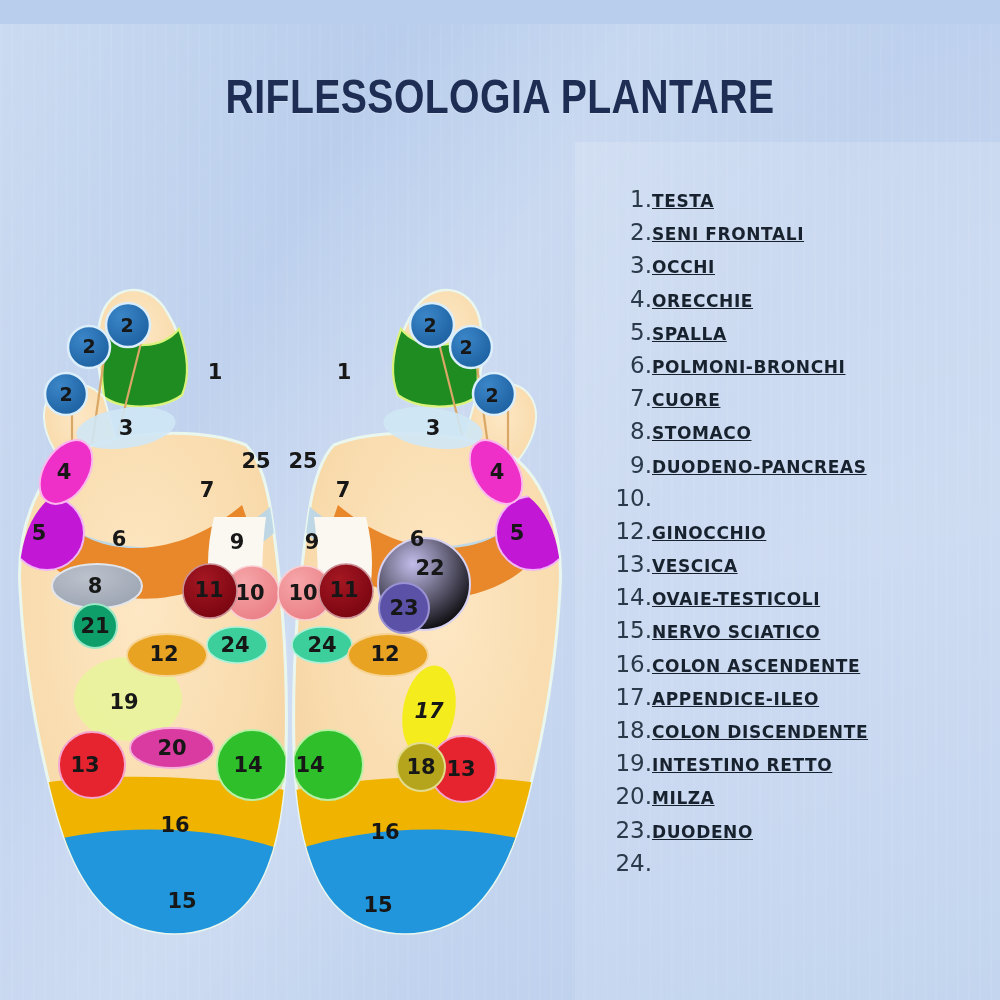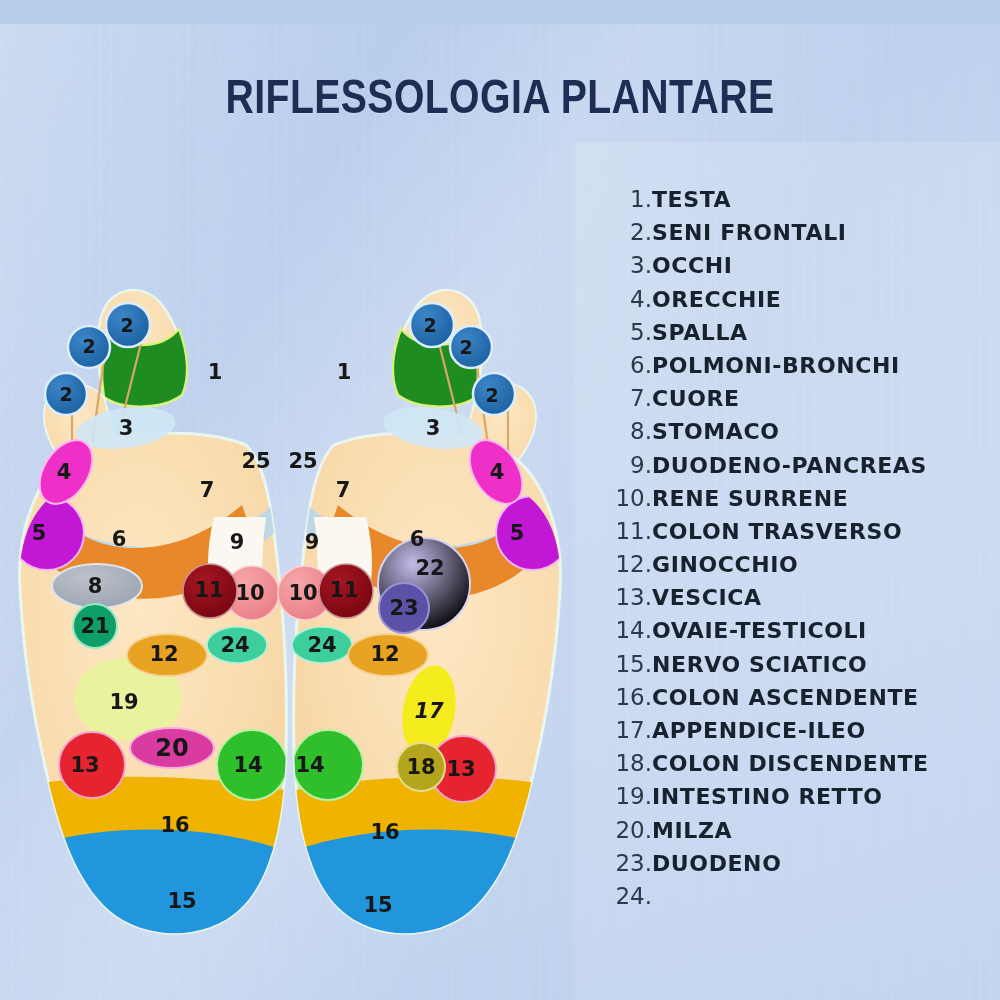--- a/index.html
+++ b/index.html
@@ -47,22 +47,23 @@
   .leg-row{
     display:flex;align-items:baseline;
     height:33.2px;
   }
   .leg-num{
     width:52px;text-align:right;
     font-size:23px;color:#2b3a4a;font-weight:400;
     font-family:"DejaVu Sans",sans-serif;
   }
   .leg-label{
-    font-size:22px;font-weight:bold;color:#17222e;letter-spacing:.6px;
+    font-size:17px;font-weight:bold;color:#17222e;letter-spacing:.6px;
     font-family:"DejaVu Sans",sans-serif;
+    text-decoration:underline;
   }
 
   
   #feet{position:absolute;left:0;top:235px;width:580px;height:680px;}
   .num{
     position:absolute;font-family:"DejaVu Sans",sans-serif;
     font-weight:bold;color:#171717;
     transform:translate(-50%,-50%);
     pointer-events:none;white-space:nowrap;
   }
@@ -276,21 +277,21 @@
         <div class="num" style="left: 209px; top: 331px; font-size: 21px;">11</div>
         <div class="num" style="left: 344px; top: 331px; font-size: 21px;">11</div>
         <div class="num" style="left: 95px; top: 367px; font-size: 21px;">21</div>
         <div class="num" style="left: 430px; top: 309px; font-size: 21px;">22</div>
         <div class="num" style="left: 404px; top: 349px; font-size: 21px;">23</div>
         <div class="num" style="left: 235px; top: 386px; font-size: 21px;">24</div>
         <div class="num" style="left: 322px; top: 386px; font-size: 21px;">24</div>
         <div class="num" style="left: 164px; top: 395px; font-size: 21px;">12</div>
         <div class="num" style="left: 385px; top: 395px; font-size: 21px;">12</div>
         <div class="num" style="left: 124px; top: 443px; font-size: 21px;">19</div>
-        <div class="num" style="left: 172px; top: 489px; font-size: 24px;">20</div>
+        <div class="num" style="left: 172px; top: 489px; font-size: 21px;">20</div>
         <div class="num" style="left: 85px; top: 506px; font-size: 21px;">13</div>
         <div class="num" style="left: 461px; top: 510px; font-size: 21px;">13</div>
         <div class="num" style="left: 429px; top: 452px; font-size: 21px; font-style: italic;">17</div>
         <div class="num" style="left: 421px; top: 508px; font-size: 21px;">18</div>
         <div class="num" style="left: 248px; top: 506px; font-size: 21px;">14</div>
         <div class="num" style="left: 310px; top: 506px; font-size: 21px;">14</div>
         <div class="num" style="left: 175px; top: 566px; font-size: 21px;">16</div>
         <div class="num" style="left: 385px; top: 573px; font-size: 21px;">16</div>
         <div class="num" style="left: 182px; top: 642px; font-size: 21px;">15</div>
         <div class="num" style="left: 378px; top: 646px; font-size: 21px;">15</div>
@@ -329,25 +330,20 @@
       <div class="leg-row">
         <span class="leg-num">8.</span>
         <span class="leg-label">STOMACO</span>
       </div>
       <div class="leg-row">
         <span class="leg-num">9.</span>
         <span class="leg-label">DUODENO-PANCREAS</span>
       </div>
       <div class="leg-row">
         <span class="leg-num">10.</span>
-        <span class="leg-label">RENE SURRENE</span>
-      </div>
-      <div class="leg-row">
-        <span class="leg-num">11.</span>
-        <span class="leg-label">COLON TRASVERSO</span>
       </div>
       <div class="leg-row">
         <span class="leg-num">12.</span>
         <span class="leg-label">GINOCCHIO</span>
       </div>
       <div class="leg-row">
         <span class="leg-num">13.</span>
         <span class="leg-label">VESCICA</span>
       </div>
       <div class="leg-row">

